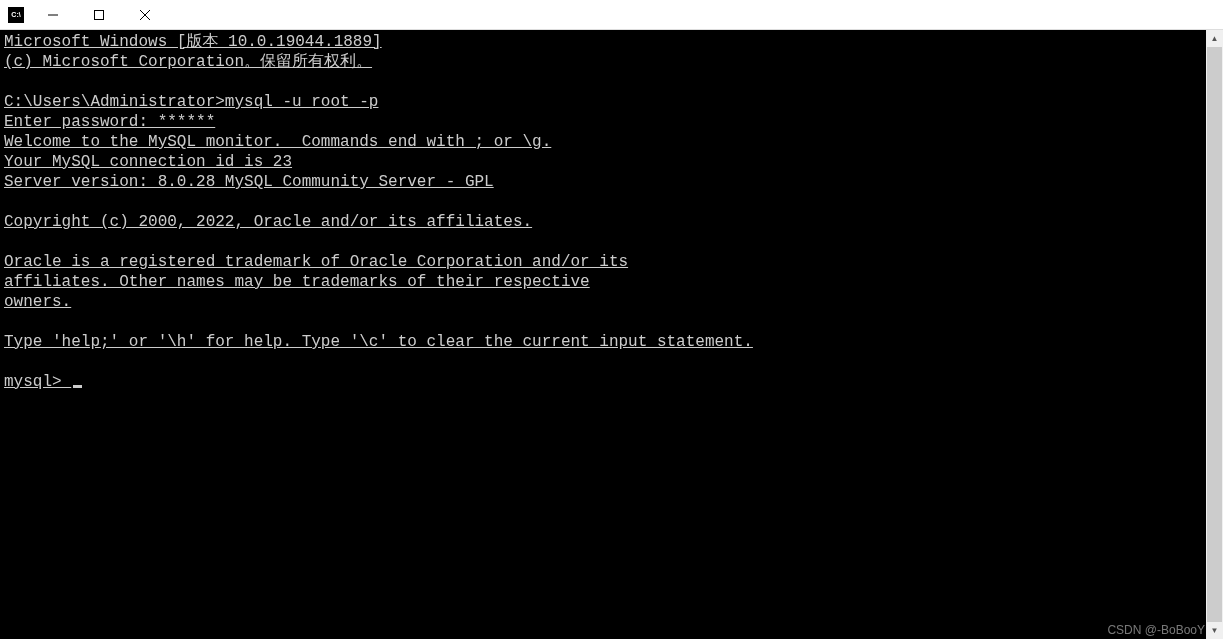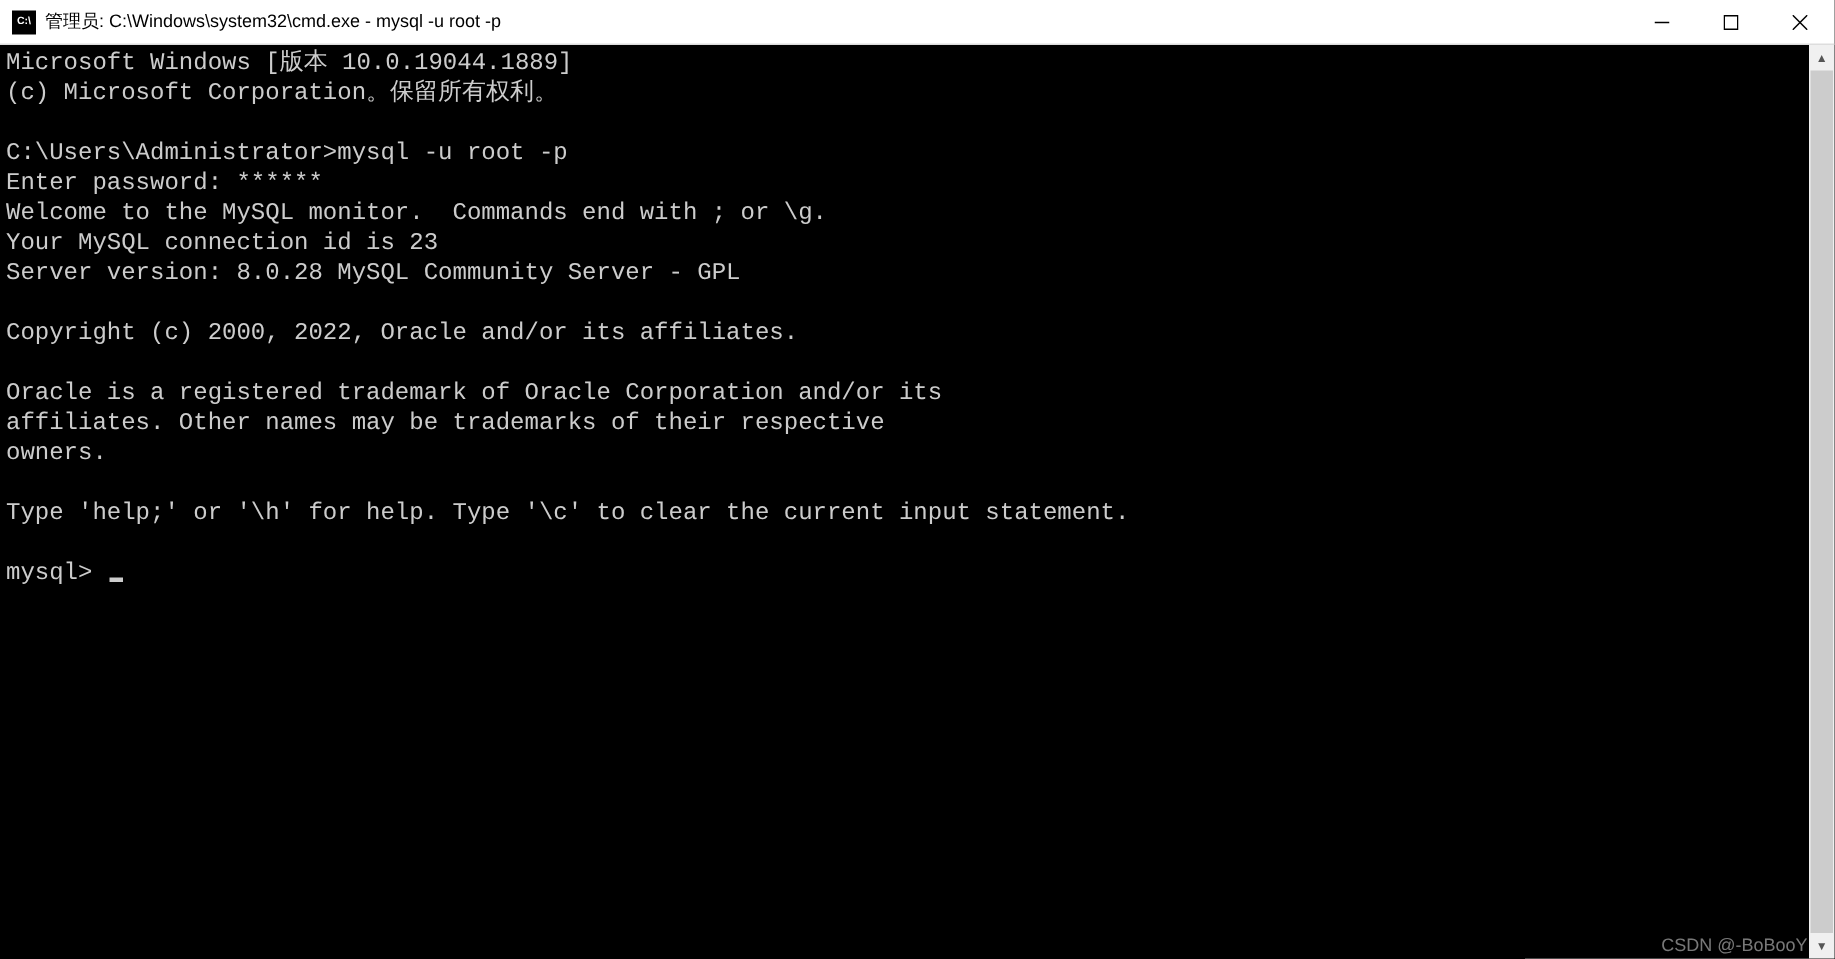--- a/index.html
+++ b/index.html
@@ -67,20 +67,21 @@
       width: calc(100% - 17px);
       height: 100%;
       background: #000;
       color: #ccc;
       font-family: "NSimSun", "SimSun", "Consolas", "Courier New", monospace;
       font-size: 16px;
       line-height: 20px;
       padding: 2px 4px;
       white-space: pre;
       letter-spacing: 0;
+      text-decoration: underline;
     }
     .scrollbar {
       position: absolute;
       right: 0;
       top: 0;
       width: 17px;
       height: 100%;
       background: #f0f0f0;
     }
     .scrollbar-thumb {
@@ -119,21 +120,20 @@
       background: #ccc;
       vertical-align: -2px;
       margin-left: 2px;
     }
   </style>
 </head>
 <body>
 
 <div class="titlebar">
   <div class="titlebar-icon">C:\</div>
-  <div class="titlebar-text">管理员: C:\Windows\system32\cmd.exe - mysql  -u root -p</div>
   <div class="window-controls">
     <div class="window-btn">
       <svg viewBox="0 0 10 10">
           <line x1="0" y1="5" x2="10" y2="5" stroke="#000" stroke-width="1"></line>
         </svg>
     </div>
     <div class="window-btn">
       <svg viewBox="0 0 10 10">
           <rect x="0.5" y="0.5" width="9" height="9" fill="none" stroke="#000" stroke-width="1"></rect>
         </svg>

